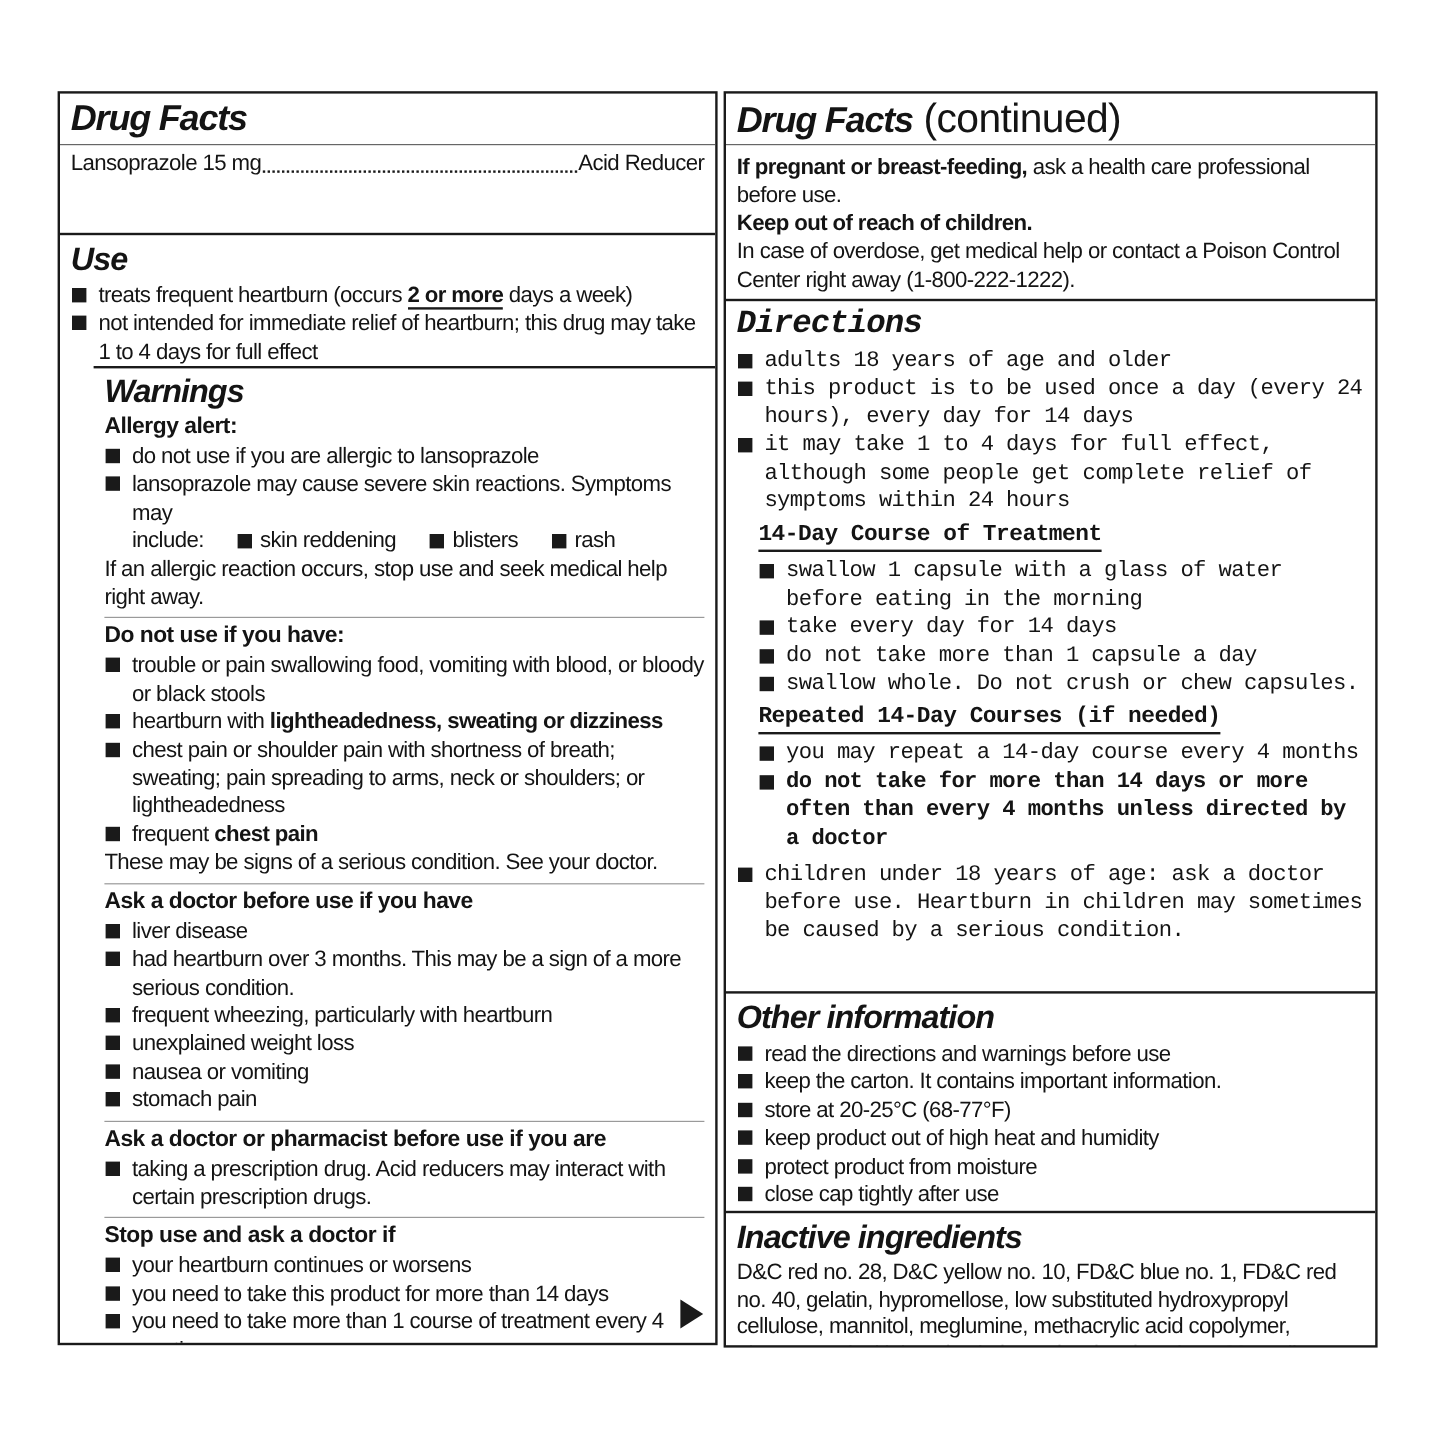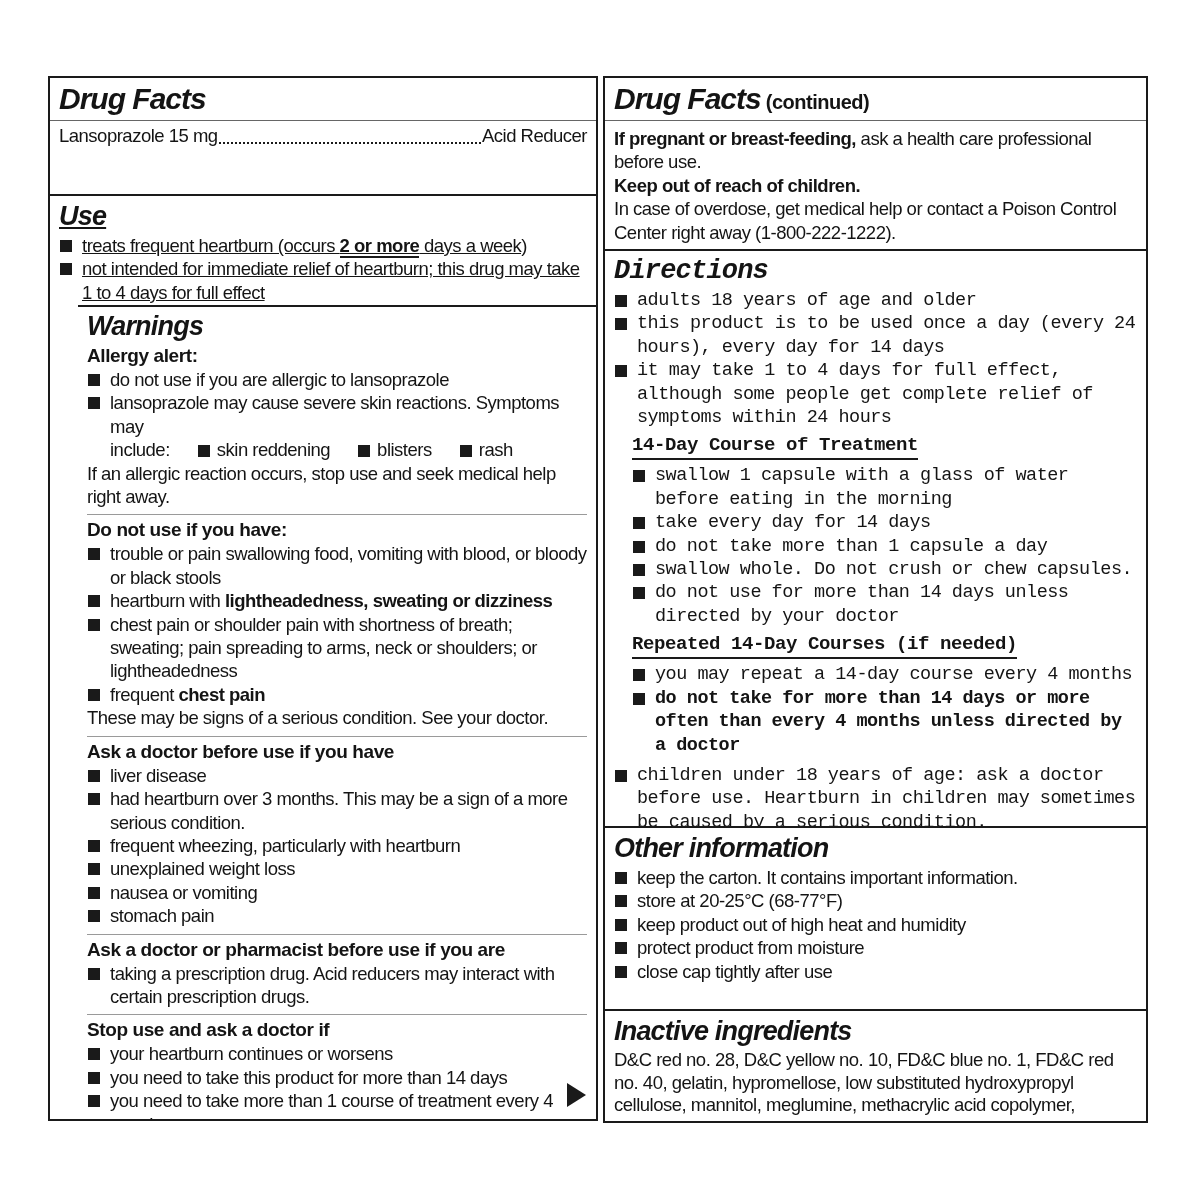--- a/index.html
+++ b/index.html
@@ -12,37 +12,37 @@
   .col{box-sizing:border-box;background:#ffffff;border:2px solid #1a1a1a;overflow:hidden;}
   .col.left{width:550px;height:1045px;}
   .col.right{width:545px;height:1047px;}
 
   .sec{box-sizing:border-box;padding:3px 9px 5px 9px;overflow:hidden;}
   .rule-thin{border-top:1.5px solid #666;}
   .rule-thick{border-top:2.5px solid #1a1a1a;}
 
   .t, .li, .plain{font-size:18.5px;line-height:23.4px;letter-spacing:-0.5px;}
   .h1{font-size:30px;font-weight:700;font-style:italic;letter-spacing:-1px;line-height:36px;}
-  .h1sub{font-size:20px;font-weight:700;font-style:normal;letter-spacing:-0.5px;}
+  .h1sub{font-size:34px;font-weight:400;font-style:normal;letter-spacing:-0.5px;}
   .h2{font-size:27px;font-weight:700;font-style:italic;letter-spacing:-0.8px;line-height:32px;margin:1px 0 2px 0;}
   .h3{font-size:19px;font-weight:700;letter-spacing:-0.4px;line-height:24px;}
   .bold{font-weight:700;}
   .bu{font-weight:700;border-bottom:2px solid #1a1a1a;}
 
   .li{position:relative;padding-left:23px;}
   .sq{position:absolute;left:1px;top:6px;width:12px;height:12px;background:#1a1a1a;}
   .isq{display:inline-block;width:12px;height:12px;background:#1a1a1a;margin:0 7px -1px 28px;}
 
   .aihead{display:flex;justify-content:space-between;font-size:24px;font-weight:700;font-style:italic;letter-spacing:-0.9px;line-height:30px;margin-top:3px;}
   .dotrow{display:flex;align-items:flex-end;font-size:18.5px;line-height:24px;letter-spacing:-0.5px;}
   .leader{flex:1;border-bottom:2.5px dotted #1a1a1a;margin:0 1px 4px 1px;}
 
   .l-head{height:42px;}
   .l-active{height:74px;}
-  .l-use{height:111px;text-decoration:underline;}
+  .l-use{height:111px;}
   .l-warn{height:816px;position:relative;padding-top:2px;margin-left:28px;}
   .wsub{padding:3px 0 6px 0;}
   .wsub + .wsub{border-top:1px solid #9a9a9a;}
 
   .r-head{height:42px;}
   .r-general{height:129px;padding-top:6px;}
   .r-directions{height:577px;font-family:Liberation Mono, monospace;}
   .r-other{height:183px;}
   .r-inactive{height:148px;}
   .r-questions{padding-top:7px;}
@@ -166,31 +166,31 @@
       <div class="h2">Directions</div>
       <div class="li"><span class="sq"></span><span>adults 18 years of age and older</span></div>
       <div class="li"><span class="sq"></span><span>this product is to be used once a day (every 24 hours), every day for 14 days</span></div>
       <div class="li"><span class="sq"></span><span>it may take 1 to 4 days for full effect, although some people get complete relief of symptoms within 24 hours</span></div>
 
       <div><span class="hc">14-Day Course of Treatment</span></div>
       <div class="li indent"><span class="sq"></span><span>swallow 1 capsule with a glass of water before eating in the morning</span></div>
       <div class="li indent"><span class="sq"></span><span>take every day for 14 days</span></div>
       <div class="li indent"><span class="sq"></span><span>do not take more than 1 capsule a day</span></div>
       <div class="li indent"><span class="sq"></span><span>swallow whole. Do not crush or chew capsules.</span></div>
-      <div class="li indent"><span class="sq"></span><span>do not use for more than 14 days unless directed by your doctor</span></div>
 
       <div><span class="hc">Repeated 14-Day Courses (if needed)</span></div>
       <div class="li indent"><span class="sq"></span><span>you may repeat a 14-day course every 4 months</span></div>
       <div class="li indent bold"><span class="sq"></span><span>do not take for more than 14 days or more often than every 4 months unless directed by a doctor</span></div>
 
       <div class="li gap-top"><span class="sq"></span><span>children under 18 years of age: ask a doctor before use. Heartburn in children may sometimes be caused by a serious condition.</span></div>
     </div>
 
     <div class="sec r-other rule-thick">
       <div class="h2">Other information</div>
+      <div class="li"><span class="sq"></span><span>read the directions and warnings before use</span></div>
       <div class="li"><span class="sq"></span><span>keep the carton. It contains important information.</span></div>
       <div class="li"><span class="sq"></span><span>store at 20-25°C (68-77°F)</span></div>
       <div class="li"><span class="sq"></span><span>keep product out of high heat and humidity</span></div>
       <div class="li"><span class="sq"></span><span>protect product from moisture</span></div>
       <div class="li"><span class="sq"></span><span>close cap tightly after use</span></div>
     </div>
 
     <div class="sec r-inactive rule-thick">
       <div class="h2">Inactive ingredients</div>
       <div class="inactive-text">D&amp;C red no. 28, D&amp;C yellow no. 10, FD&amp;C blue no. 1, FD&amp;C red no. 40, gelatin, hypromellose, low substituted hydroxypropyl cellulose, mannitol, meglumine, methacrylic acid copolymer, pharmaceutical ink, polyethylene glycol, polysorbate 80, sodium lauryl sulfate, sugar spheres, talc, titanium dioxide</div>

